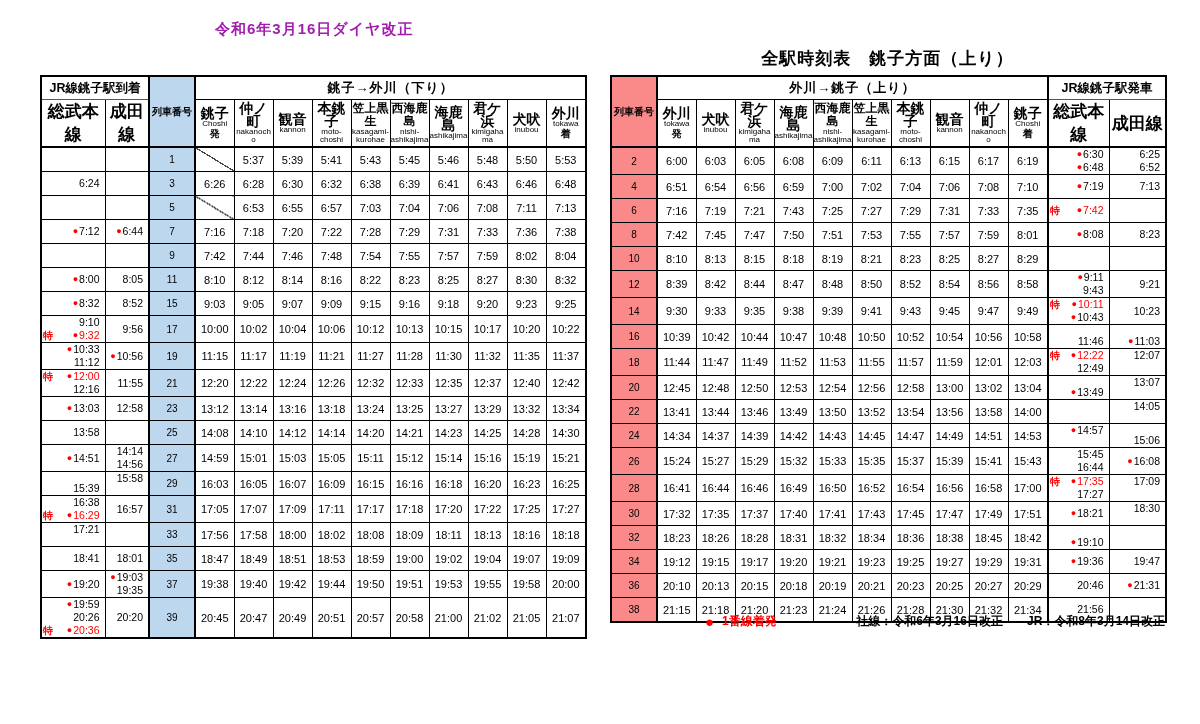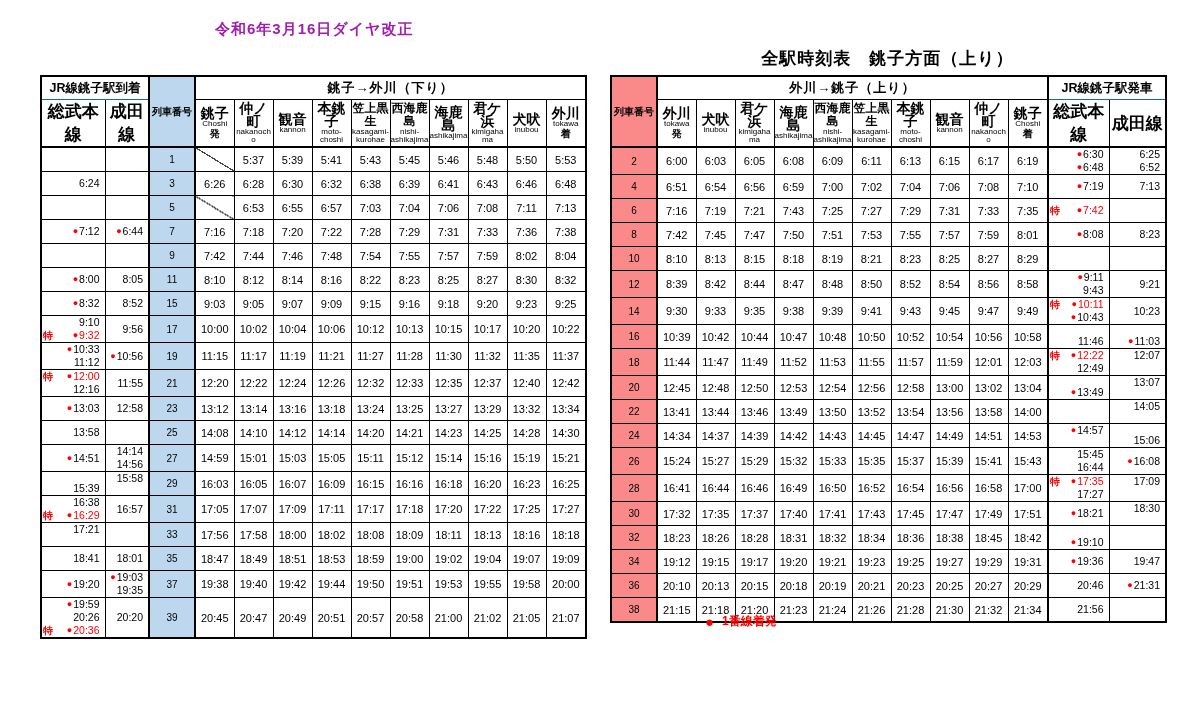--- a/index.html
+++ b/index.html
@@ -1101,13 +1101,14 @@
         <td class="jr"></td>
       </tr>
     </tbody>
   </table>
 
 <div class="footer">
   <span class="legend">
     <span class="bigdot">●</span>
     <span>1番線着発</span>
   </span>
+  <span class="rev">社線：令和6年3月16日改正　　JR：令和8年3月14日改正</span>
 </div>
 
 </body></html>

